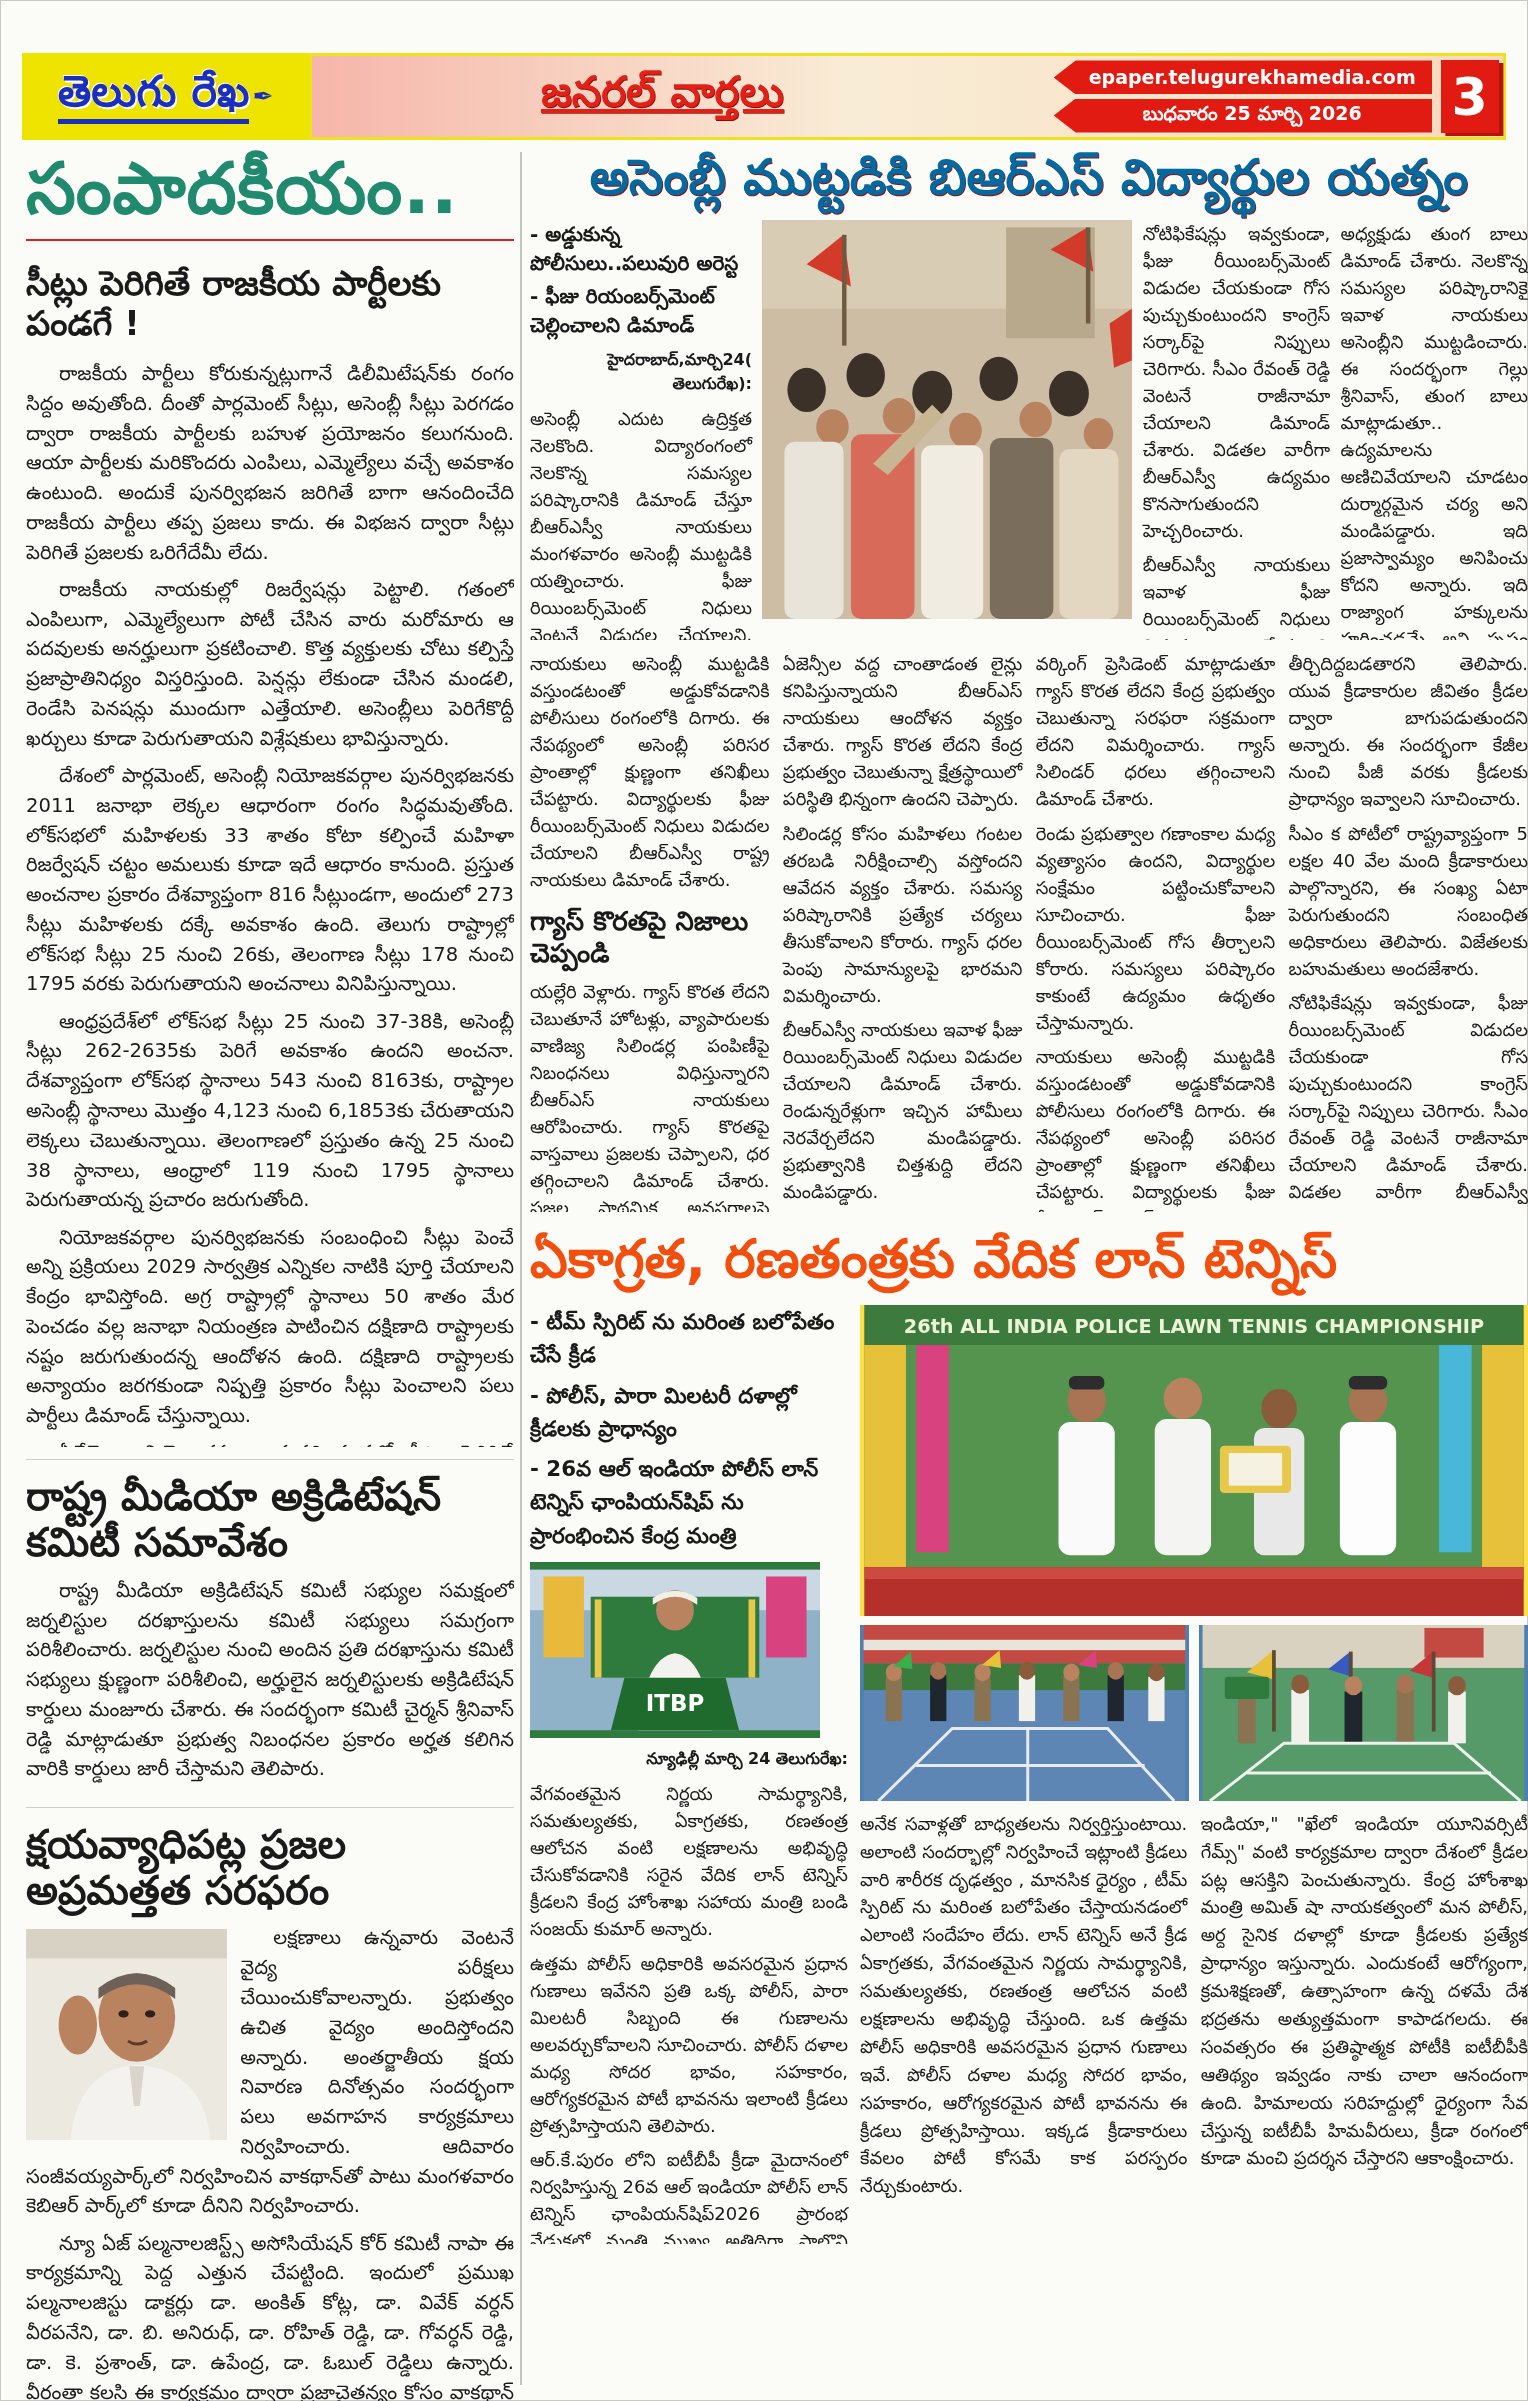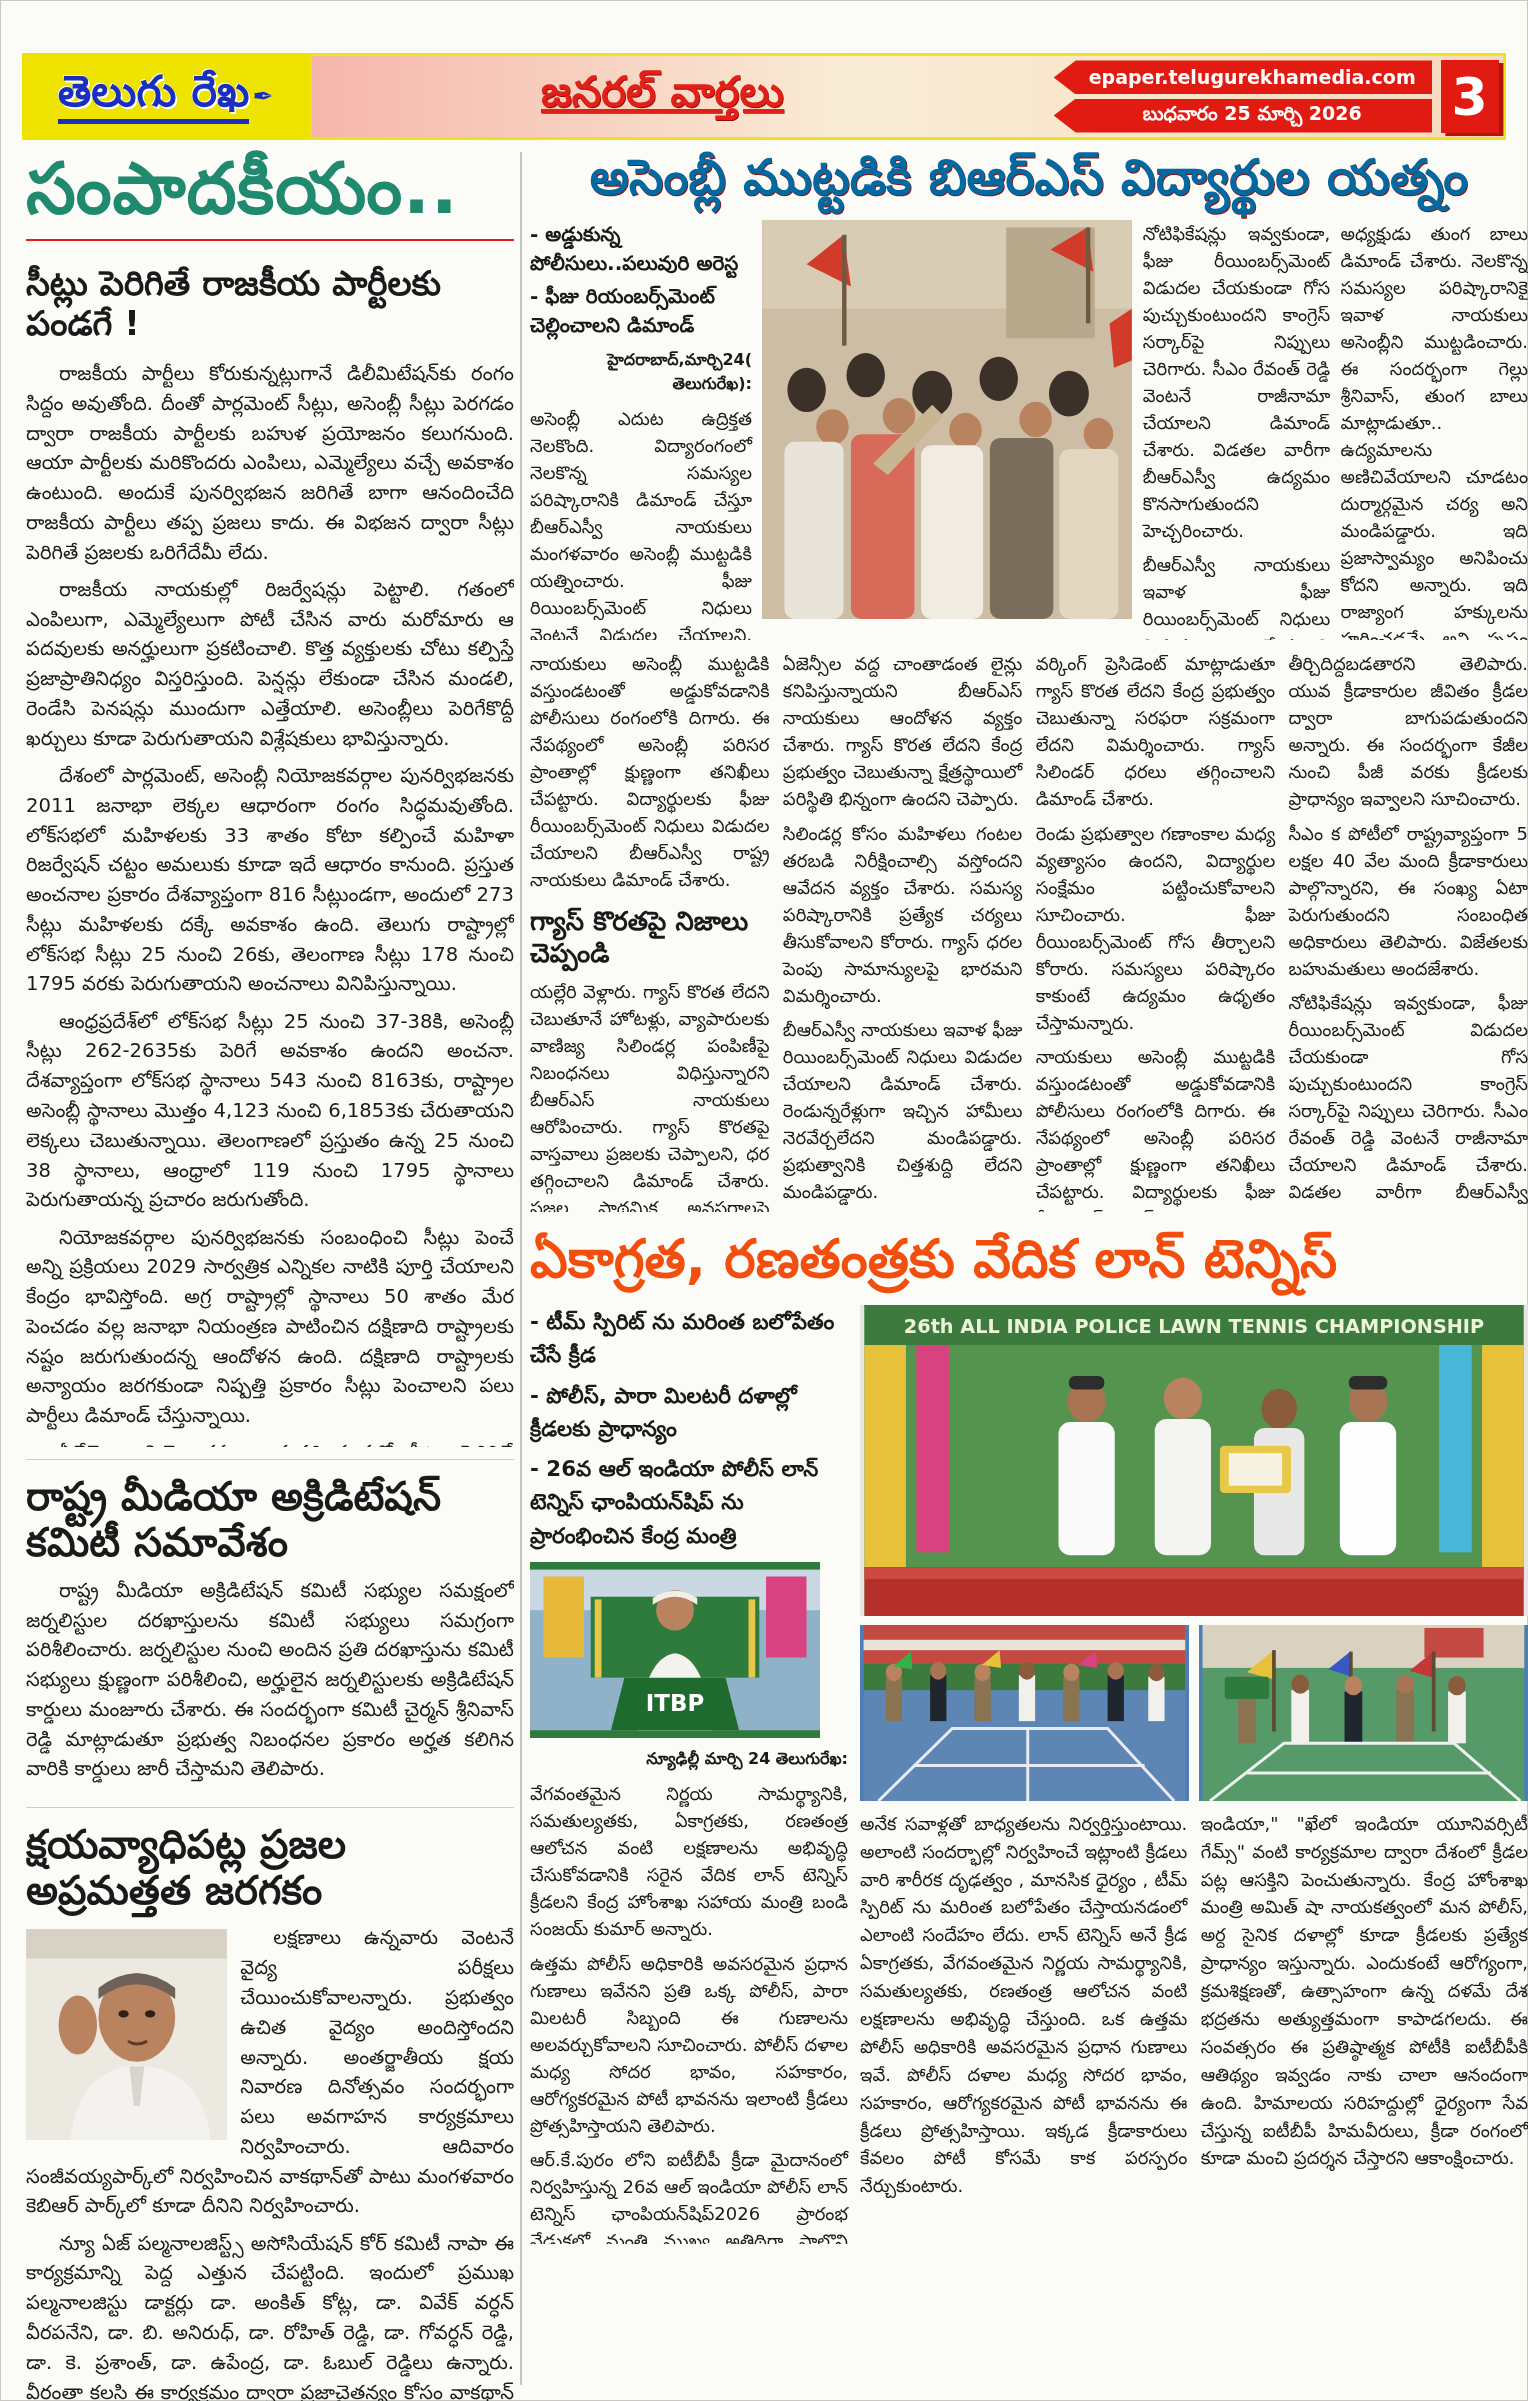--- a/index.html
+++ b/index.html
@@ -60,21 +60,21 @@
   .sub-head { font-size:26px; font-weight:bold; line-height:1.2; margin:13.3px 0 9px; }
 
   
   .tennis { margin-top:19px; }
   .tennis-headline { color:#f24e0d; font-size:53px; font-weight:bold; white-space:nowrap; line-height:1.05; margin-bottom:18px; }
   .tennis-grid { display:flex; gap:12px; height:939px; overflow:hidden; }
   .tennis-left { width:318px; flex:none; }
   .t-bullet { font-size:21.4px; font-weight:bold; line-height:1.55; margin-bottom:7.4px; }
   .photo-lectern { width:290px; height:176px; margin:10.4px 0 9px; background:#2f7a3d; }
   .tennis-right { flex:1; display:flex; flex-direction:column; gap:9px; }
-  .photo-award { width:100%; height:311px; background:#e5e5e5; }
+  .photo-award { width:100%; height:311px; background:#fde047; }
   .court-row { display:flex; gap:10.4px; }
   .photo-court { flex:1; height:176px; background:#4d7fb5; }
   .tennis-textrow { display:flex; gap:13.3px; flex:1; overflow:hidden; }
   .tennis-textrow .tcol { flex:1; font-size:18px; line-height:1.55; }
   .tennis-textrow .tcol p { text-align:justify; margin-bottom:7.4px; }
 
   svg { display:block; width:100%; height:100%; }
 </style>
 </head>
 <body>
@@ -109,21 +109,21 @@
     <p>నియోజకవర్గాల పునర్విభజనకు సంబంధించి సీట్లు పెంచే అన్ని ప్రక్రియలు 2029 సార్వత్రిక ఎన్నికల నాటికి పూర్తి చేయాలని కేంద్రం భావిస్తోంది. అగ్ర రాష్ట్రాల్లో స్థానాలు 50 శాతం మేర పెంచడం వల్ల జనాభా నియంత్రణ పాటించిన దక్షిణాది రాష్ట్రాలకు నష్టం జరుగుతుందన్న ఆందోళన ఉంది. దక్షిణాది రాష్ట్రాలకు అన్యాయం జరగకుండా నిష్పత్తి ప్రకారం సీట్లు పెంచాలని పలు పార్టీలు డిమాండ్ చేస్తున్నాయి.</p>
     <p>ఏదేమైనా నియోజకవర్గాల పునర్విభజనతో సీట్లు పెరిగితే పండగ చేసుకునేది రాజకీయ పార్టీలే తప్ప ప్రజలకు ఒరిగేదేమీ ఉండదు. ప్రజా సమస్యల పరిష్కారం కోసం నాయకులు కృషి చేసినప్పుడే ఈ ప్రక్రియకు సార్థకత చేకూరుతుంది.</p>
   </div>
   <div class="divider"></div>
   <div class="subarticle-head">రాష్ట్ర మీడియా అక్రిడిటేషన్ కమిటీ సమావేశం</div>
   <div class="bodytext media-body">
     <p>రాష్ట్ర మీడియా అక్రిడిటేషన్ కమిటీ సభ్యుల సమక్షంలో జర్నలిస్టుల దరఖాస్తులను కమిటీ సభ్యులు సమగ్రంగా పరిశీలించారు. జర్నలిస్టుల నుంచి అందిన ప్రతి దరఖాస్తును కమిటీ సభ్యులు క్షుణ్ణంగా పరిశీలించి, అర్హులైన జర్నలిస్టులకు అక్రిడిటేషన్ కార్డులు మంజూరు చేశారు. ఈ సందర్భంగా కమిటీ చైర్మన్ శ్రీనివాస్ రెడ్డి మాట్లాడుతూ ప్రభుత్వ నిబంధనల ప్రకారం అర్హత కలిగిన వారికి కార్డులు జారీ చేస్తామని తెలిపారు.</p>
     <p>ఇటీవల దరఖాస్తు చేసుకున్న వారి అర్జీలను ఆన్‌లైన్ ద్వారా వారం వారీగా అక్రిడిటేషన్ కమిటీ (టీఎంఏసీ) ప్రతినిధులకు పంపి పరిశీలన అనంతరం ఆమోదం తెలుపుతామని చెప్పారు. ఈ మేరకు సంబంధిత డైరెక్టర్ వివరాలు అందజేశారని, అనర్హుల దరఖాస్తులు తిరస్కరిస్తామని వివరించారు.</p>
   </div>
   <div class="divider"></div>
-  <div class="subarticle-head">క్షయవ్యాధిపట్ల ప్రజల అప్రమత్తత జరగకం</div>
+  <div class="subarticle-head">క్షయవ్యాధిపట్ల ప్రజల అప్రమత్తత సరఫరం</div>
   <div class="bodytext tb-body">
     <div class="portrait">
       <svg viewBox="0 0 272 286">
         <rect width="272" height="286" fill="#ece9e1"></rect>
         <rect x="0" y="0" width="272" height="40" fill="#d8d2c4"></rect>
         <ellipse cx="150" cy="120" rx="52" ry="60" fill="#b9835f"></ellipse>
         <path d="M98 95 Q150 55 202 95 L202 80 Q150 40 98 80 Z" fill="#6e6258"></path>
         <ellipse cx="132" cy="115" rx="7" ry="5" fill="#2e2018"></ellipse>
         <ellipse cx="168" cy="115" rx="7" ry="5" fill="#2e2018"></ellipse>
         <path d="M138 152 Q150 160 164 152" stroke="#5d3a26" stroke-width="4" fill="none"></path>

